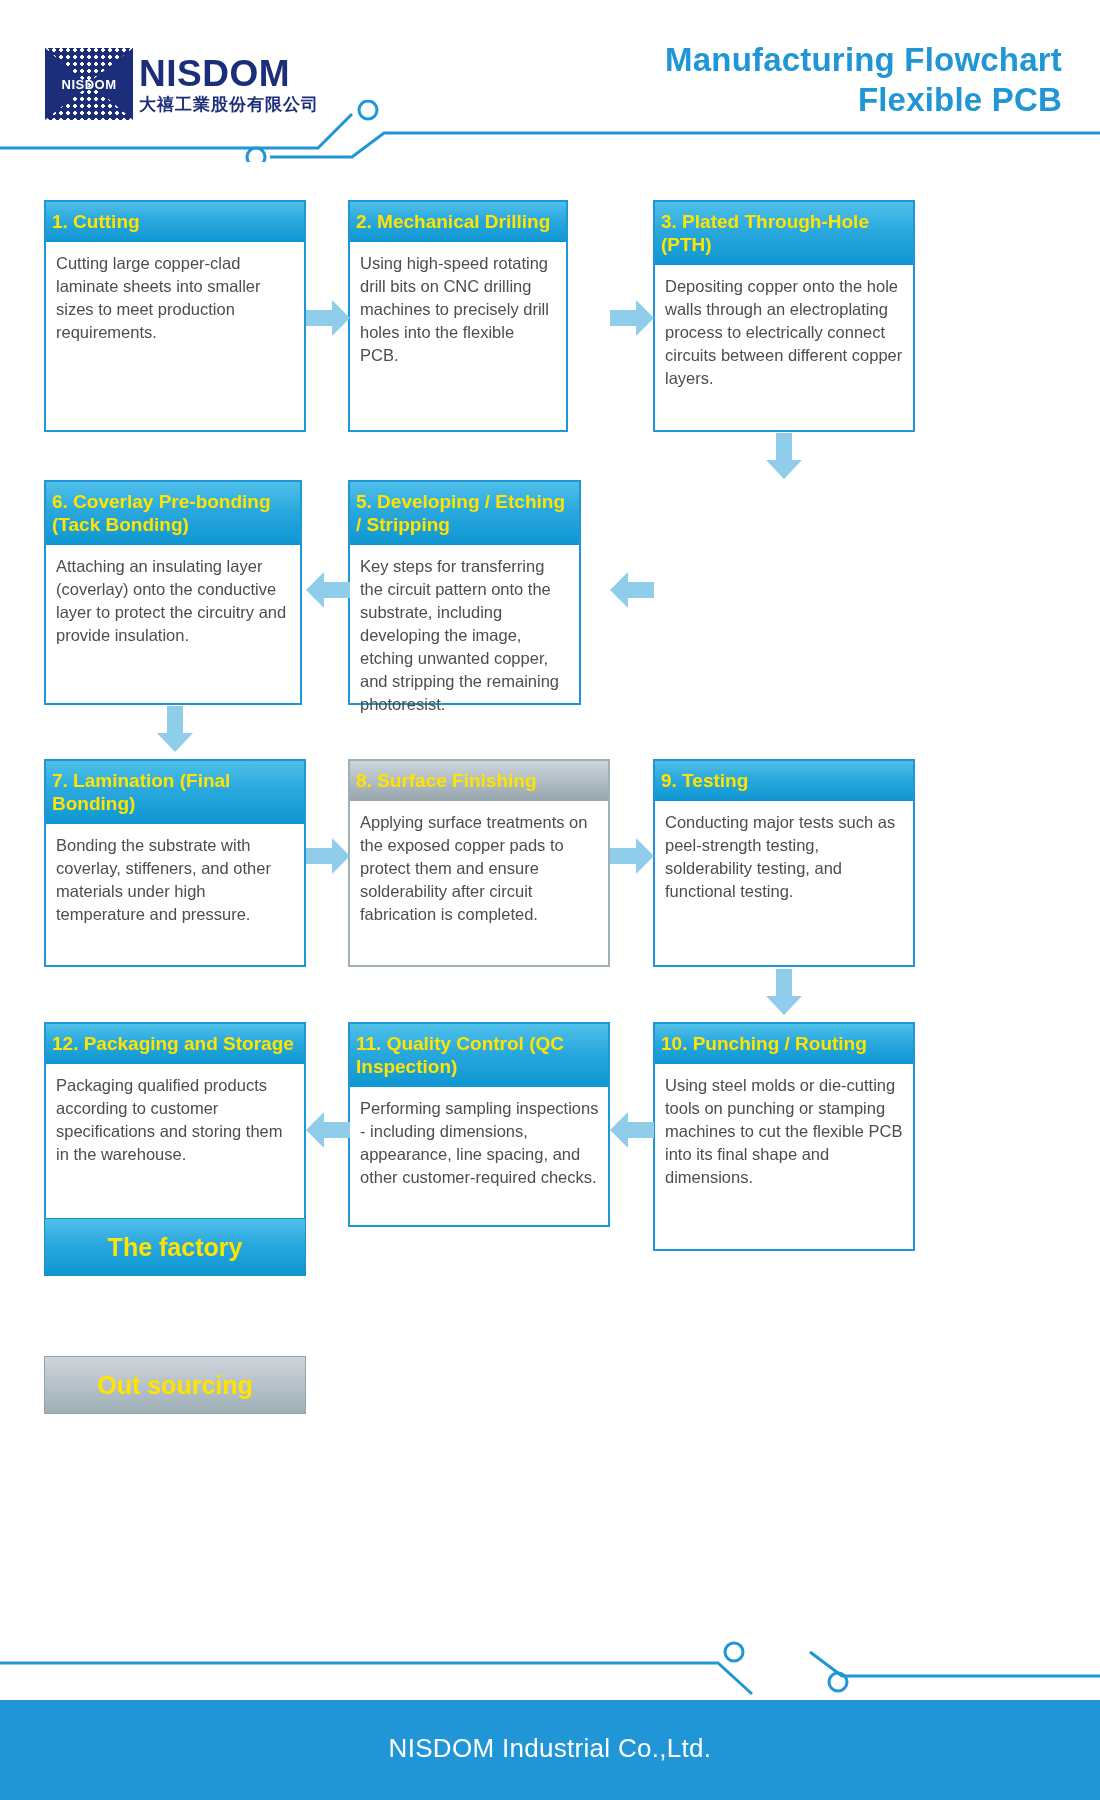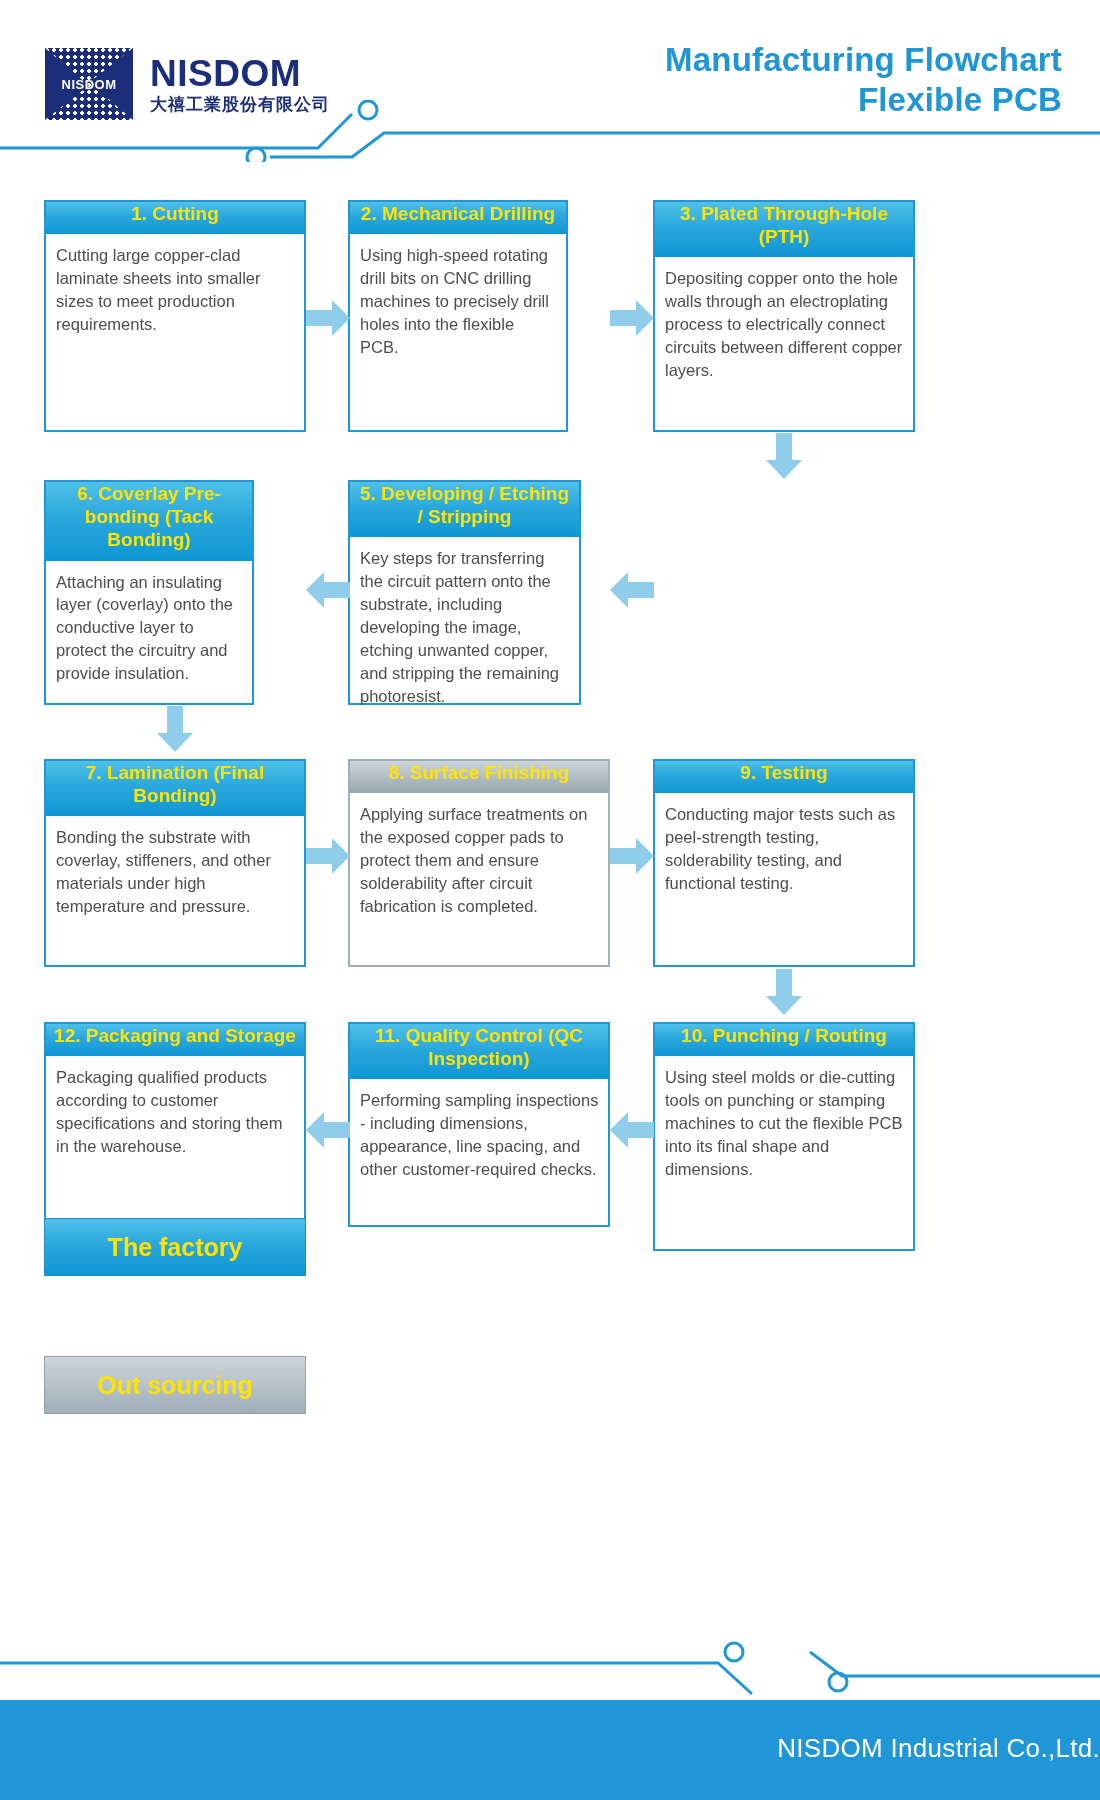--- a/index.html
+++ b/index.html
@@ -25,21 +25,21 @@
     left: 0; top: 0;
     width: 1100px;
     height: 140px;
   }
 
   #logo-block {
     position: absolute;
     left: 45px; top: 48px;
     display: flex;
     align-items: center;
-    gap: 17px;
+    gap: 6px;
   }
 
   #logo-mark {
     position: relative;
     width: 88px; height: 72px;
     background: #1c2e7a;
     overflow: hidden;
     flex: none;
   }
   #logo-mark .dots {
@@ -112,22 +112,22 @@
     display: flex;
     flex-direction: column;
   }
   .card.gray { border-color: #9fafb8; }
 
   .card-head {
     background: linear-gradient(to bottom, #4fc0ea 0%, #2aa8dd 45%, #0e96d2 100%);
     color: #ffe400;
     font-size: 19px;
     font-weight: bold;
-    text-align: center;
-    padding: 0 6px 9px;
+    text-align: left;
+    padding: 8px 6px 9px;
     line-height: 1.22;
     flex: none;
   }
   .card.gray .card-head {
     background: linear-gradient(to bottom, #cdd5da 0%, #b4bfc6 45%, #97a5ad 100%);
   }
 
   .card-body {
     flex: 1;
     padding: 10px 9px 8px 10px;
@@ -164,21 +164,21 @@
   #footer-bar {
     position: absolute;
     left: 0; top: 1700px;
     width: 1100px; height: 100px;
     background: #2196d6;
   }
   #footer-text {
     position: absolute;
     left: 0; top: 1733px;
     width: 1100px;
-    text-align: right;
+    text-align: center;
     color: #ffffff;
     font-size: 26px;
     letter-spacing: 0.3px;
   }
 </style>
 </head>
 <body>
 
 <div id="page">
 
@@ -224,21 +224,21 @@
       <div class="card-head">3. Plated Through-Hole (PTH)</div>
       <div class="card-body">Depositing copper onto the hole walls through an electroplating process to electrically connect circuits between different copper layers.</div>
     </div>
 
 
     <div class="card" style="left:348px; top:480px; width:233px; height:225px;">
       <div class="card-head">5. Developing / Etching / Stripping</div>
       <div class="card-body">Key steps for transferring the circuit pattern onto the substrate, including developing the image, etching unwanted copper, and stripping the remaining photoresist.</div>
     </div>
 
-    <div class="card" style="left:44px;  top:480px; width:210px; height:225px;">
+    <div class="card" style="left:44px;  top:480px; width:258px; height:225px;">
       <div class="card-head">6. Coverlay Pre-bonding (Tack Bonding)</div>
       <div class="card-body">Attaching an insulating layer (coverlay) onto the conductive layer to protect the circuitry and provide insulation.</div>
     </div>
 
     <div class="card" style="left:44px;  top:759px; width:262px; height:208px;">
       <div class="card-head">7. Lamination (Final Bonding)</div>
       <div class="card-body">Bonding the substrate with coverlay, stiffeners, and other materials under high temperature and pressure.</div>
     </div>
 
     <div class="card gray" style="left:348px; top:759px; width:262px; height:208px;">

